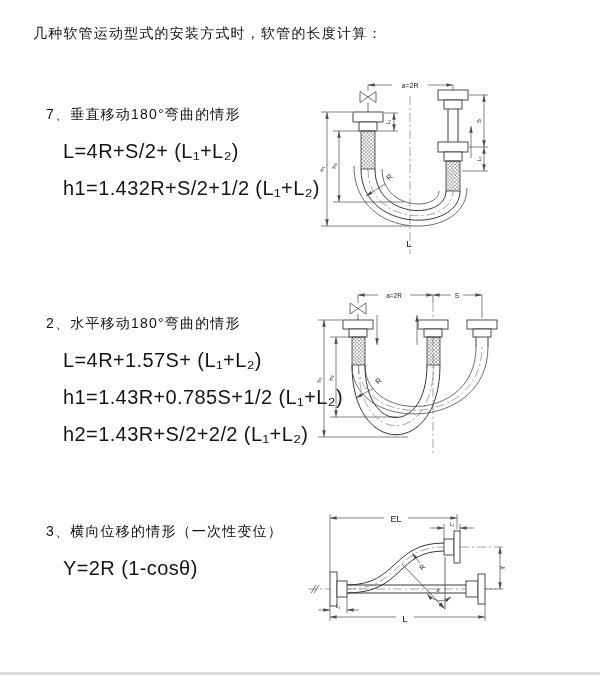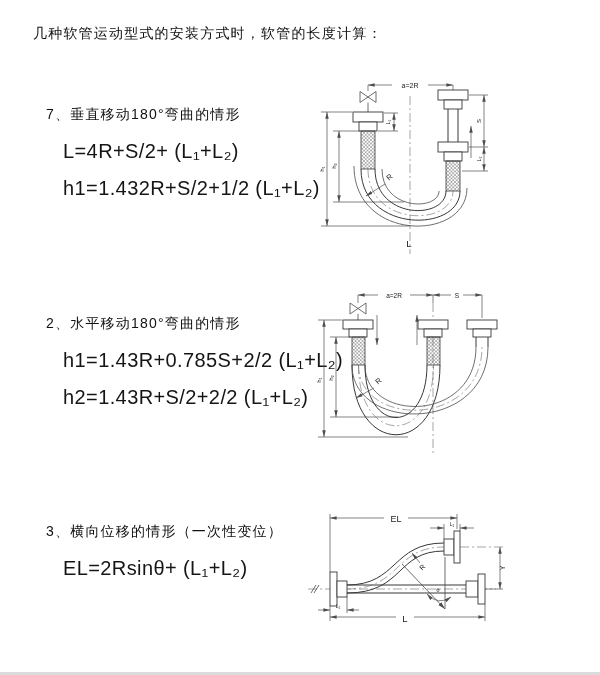--- a/index.html
+++ b/index.html
@@ -45,27 +45,28 @@
   <div class="doc-title">几种软管运动型式的安装方式时，软管的长度计算：</div>
 
   <div class="section section1" style="left:46px;top:106px;">
     <div class="heading">7、垂直移动180°弯曲的情形</div>
     <div class="formula">L=4R+S/2+ (L₁+L₂)</div>
     <div class="formula">h1=1.432R+S/2+1/2 (L₁+L₂)</div>
   </div>
 
   <div class="section section2" style="left:46px;top:315px;">
     <div class="heading">2、水平移动180°弯曲的情形</div>
-    <div class="formula">h1=1.43R+0.785S+2/2 (L₁+L₂)</div>
+    <div class="formula">L=4R+1.57S+ (L₁+L₂)</div>
+    <div class="formula">h1=1.43R+0.785S+1/2 (L₁+L₂)</div>
     <div class="formula">h2=1.43R+S/2+2/2 (L₁+L₂)</div>
   </div>
 
   <div class="section section3" style="left:46px;top:523px;">
     <div class="heading">3、横向位移的情形（一次性变位）</div>
-    <div class="formula">EL=2Rsinθ+ (L₁+L₂)</div>
+    <div class="formula">Y=2R (1-cosθ)</div>
   </div>
 
   <svg class="diagram" style="left:308px;top:70px;" width="290" height="190" viewBox="0 0 290 190">
     <defs>
       <marker id="d1a" viewBox="0 0 10 6" refX="9.5" refY="3" markerWidth="10" markerHeight="6" orient="auto-start-reverse">
         <path d="M0,0.5 L9.5,3 L0,5.5 Z" fill="#4d4d4d"></path>
       </marker>
       <pattern id="d1h" width="3.5" height="3.5" patternUnits="userSpaceOnUse">
         <path d="M0,0 L3.5,3.5 M3.5,0 L0,3.5" stroke="#5a5a5a" stroke-width="0.45"></path>
       </pattern>

